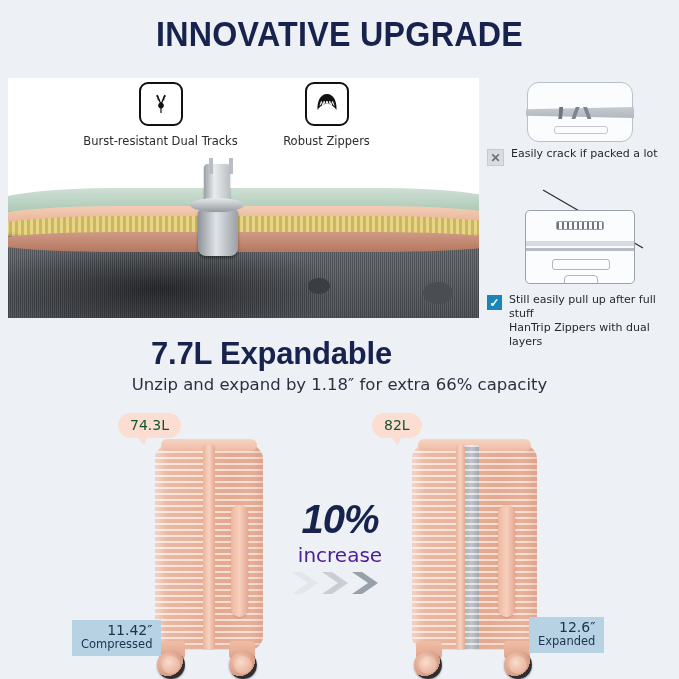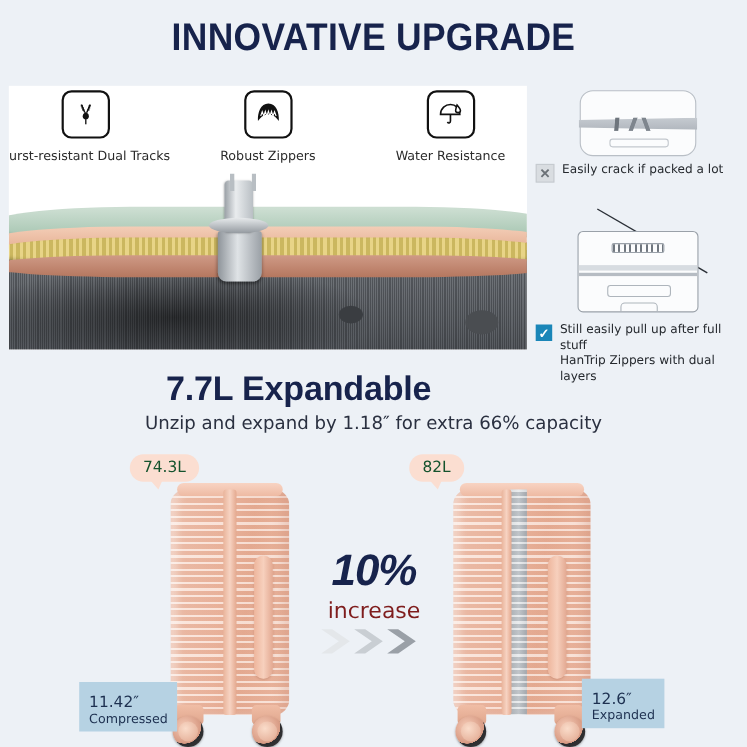--- a/index.html
+++ b/index.html
@@ -204,28 +204,28 @@
     background:linear-gradient(180deg,#f0bda5,#dfa58c);
   }
 
   
   .pct{
     position:absolute;left:268px;top:497px;width:144px;text-align:center;
     font-size:40px;font-weight:bold;font-style:italic;color:#17234c;letter-spacing:-1px;
   }
   .pct-sub{
     position:absolute;left:268px;top:543px;width:144px;text-align:center;
-    font-size:20px;color:#7f1d1d;font-family:"DejaVu Sans",sans-serif;
+    font-size:20px;color:#4c1d95;font-family:"DejaVu Sans",sans-serif;
   }
   .chevs{position:absolute;left:290px;top:568px;width:110px;height:30px;}
 
   
   .dim{
-    position:absolute;background:#b6d2e3;color:#1d3050;text-align:left;
-    padding:12px 9px 4px;font-family:"DejaVu Sans",sans-serif;
+    position:absolute;background:#b6d2e3;color:#1d3050;text-align:right;
+    padding:3px 9px 4px;font-family:"DejaVu Sans",sans-serif;
   }
   .dim .big{font-size:14px;display:block;line-height:1.1;}
   .dim .small{font-size:11.5px;display:block;line-height:1.15;}
   .dim.d1{left:72px;top:620px;}
   .dim.d2{left:529px;top:617px;}
 </style>
 </head>
 <body>
 
 <div class="stage">
@@ -252,30 +252,20 @@
       <div class="icon-cell">
         <div class="icon-box">
           <svg width="26" height="26" viewBox="0 0 26 26">
             <path d="M13 3 C6 3 3 11 3.5 19 C7 14 10 13 13 13 C16 13 19 14 22.5 19 C23 11 20 3 13 3 Z" fill="#111"></path>
             <path d="M6 14.5 L7.4 10.5 L8.8 14.5 L10.2 10.2 L11.6 14.6 L13 10 L14.4 14.6 L15.8 10.2 L17.2 14.5 L18.6 10.5 L20 14.5" stroke="#fff" stroke-width="1" fill="none"></path>
           </svg>
         </div>
         <div class="icon-cap">Robust Zippers</div>
       </div>
 
-      <div class="icon-cell">
-        <div class="icon-box">
-          <svg width="26" height="26" viewBox="0 0 26 26">
-            <path d="M3.5 13 C3.5 7.5 8 4 12.5 4 C17 4 21 7.5 21 13 Z" fill="none" stroke="#111" stroke-width="1.5"></path>
-            <path d="M12.5 13 V19 C12.5 21 10.5 21.4 9.8 19.8" fill="none" stroke="#111" stroke-width="1.5"></path>
-            <path d="M18.5 4.5 C20.6 7 21.6 8.2 21.6 9.4 C21.6 10.6 20.6 11.4 19.4 11.4 C18.2 11.4 17.2 10.6 17.2 9.4 C17.2 8.2 17.6 7 18.5 4.5 Z" fill="#fff" stroke="#111" stroke-width="1.4"></path>
-          </svg>
-        </div>
-        <div class="icon-cap">Water Resistance</div>
-      </div>
     </div>
 
     <div class="zip-photo">
       <div class="mesh"></div>
       <div class="hole h1"></div>
       <div class="hole h2"></div>
       <div class="zip-band band-mint"></div>
       <div class="zip-band band-peach"></div>
       <div class="zip-band band-yellow"></div>
       <div class="zip-band band-rose"></div>

